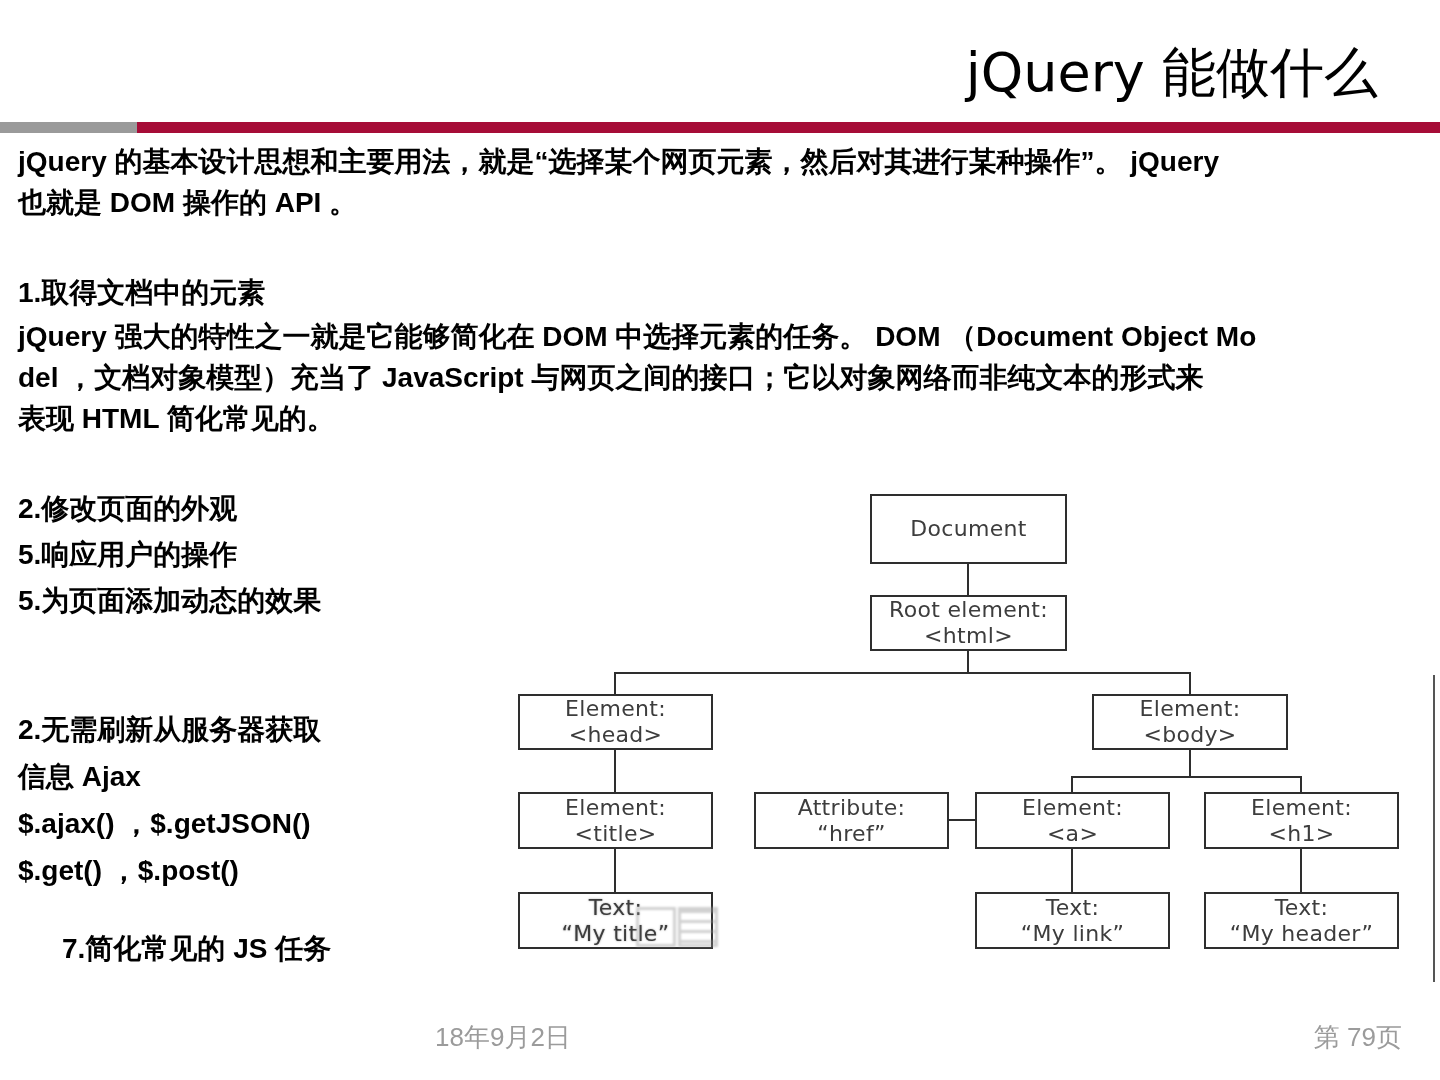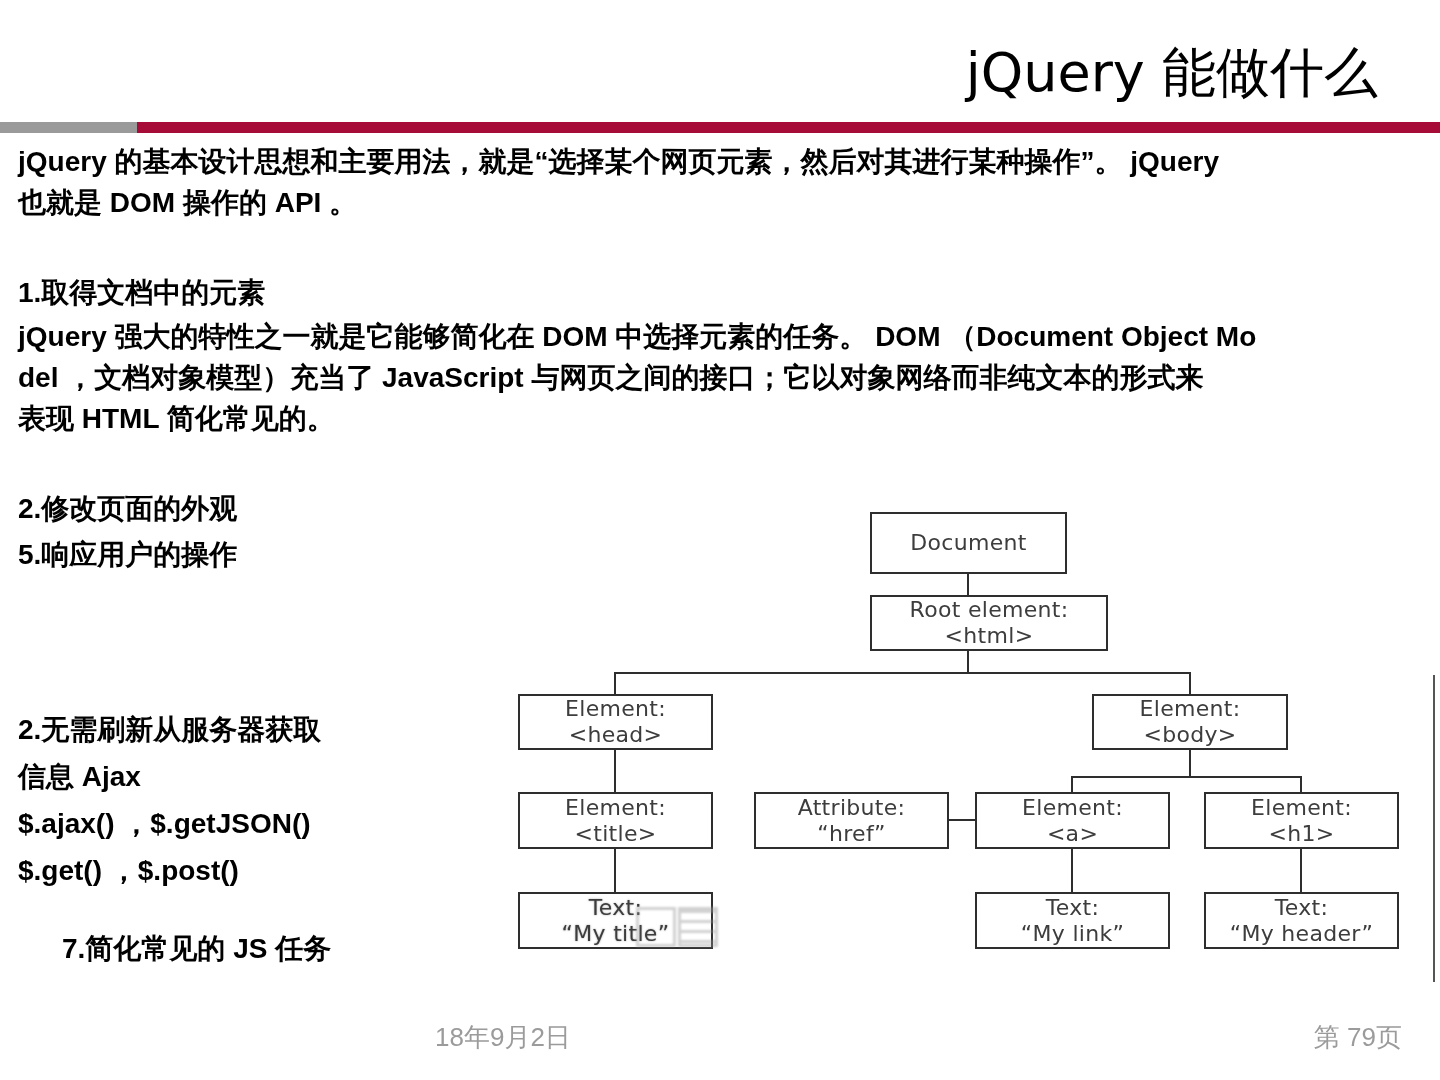--- a/index.html
+++ b/index.html
@@ -72,20 +72,21 @@
 
   <div class="block para b-p2">
     <div class="tline">jQuery 强大的特性之一就是它能够简化在 DOM 中选择元素的任务。 DOM （Document Object Mo</div>
     <div class="tline">del ，文档对象模型）充当了 JavaScript 与网页之间的接口；它以对象网络而非纯文本的形式来</div>
     <div class="tline">表现 HTML 简化常见的。</div>
   </div>
 
   <div class="block b-list1">
     <div class="tline">2.修改页面的外观</div>
     <div class="tline">5.响应用户的操作</div>
+    <div class="tline">5.为页面添加动态的效果</div>
   </div>
 
   <div class="block b-list2">
     <div class="tline">2.无需刷新从服务器获取</div>
     <div class="tline">信息 Ajax</div>
     <div class="tline">$.ajax() ，$.getJSON()</div>
     <div class="tline">$.get() ，$.post()</div>
   </div>
 
   <div class="block b-item7">
@@ -103,25 +104,25 @@
     <div class="vline" style="left:614px;top:848px;height:44px"></div>
     <div class="hline" style="left:940px;top:819px;width:37px"></div>
     <div class="vline" style="left:1189px;top:750px;height:28px"></div>
     <div class="hline" style="left:1071px;top:776px;width:231px"></div>
     <div class="vline" style="left:1071px;top:776px;height:16px"></div>
     <div class="vline" style="left:1300px;top:776px;height:16px"></div>
     <div class="vline" style="left:1071px;top:848px;height:44px"></div>
     <div class="vline" style="left:1300px;top:848px;height:44px"></div>
     <div class="vline artifact" style="left:1433px;top:675px;height:307px"></div>
 
-    <div class="box" style="left:870px;top:512px;width:197px;height:62px">
+    <div class="box" style="left:870px;top:494px;width:197px;height:70px">
       <span class="bl">Document</span>
       <span class="bl"></span>
     </div>
-    <div class="box" style="left:870px;top:595px;width:238px;height:56px">
+    <div class="box" style="left:870px;top:595px;width:197px;height:56px">
       <span class="bl">Root element:</span>
       <span class="bl">&lt;html&gt;</span>
     </div>
     <div class="box" style="left:518px;top:694px;width:195px;height:56px">
       <span class="bl">Element:</span>
       <span class="bl">&lt;head&gt;</span>
     </div>
     <div class="box" style="left:1092px;top:694px;width:196px;height:56px">
       <span class="bl">Element:</span>
       <span class="bl">&lt;body&gt;</span>

